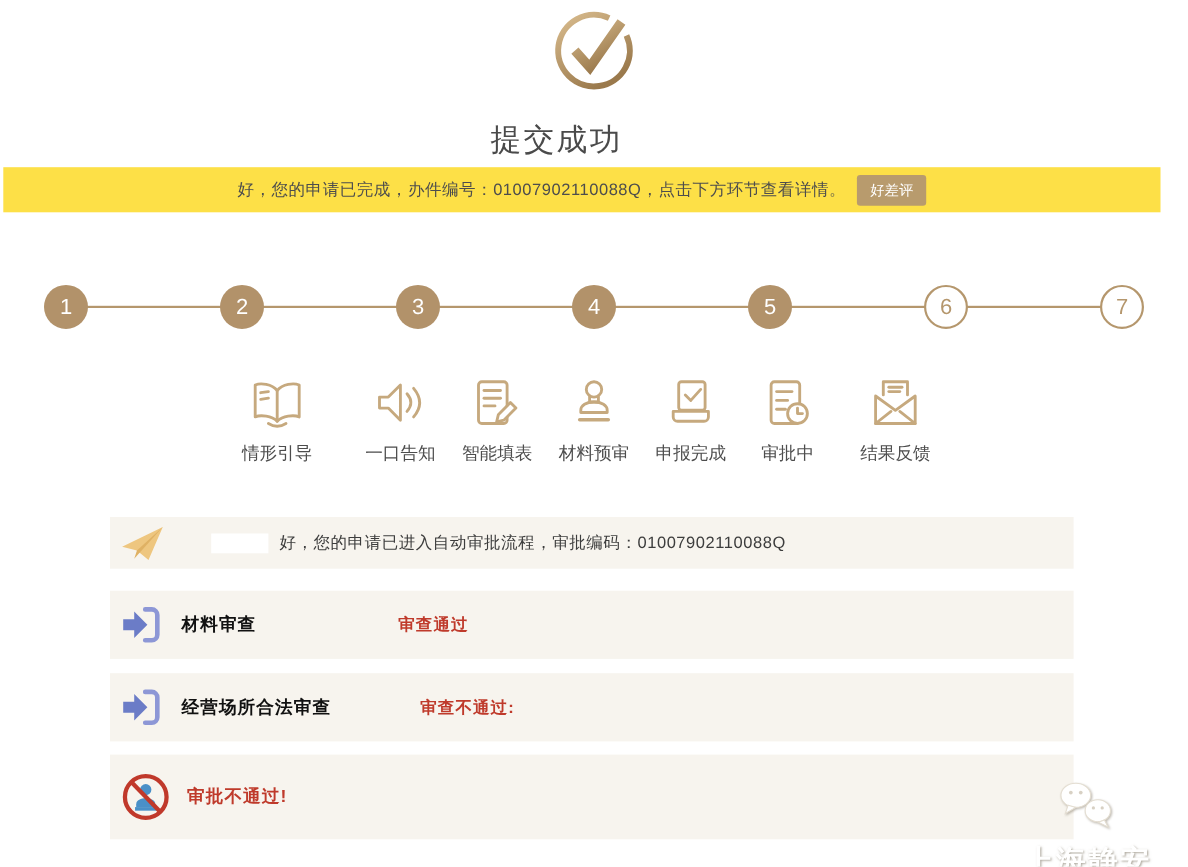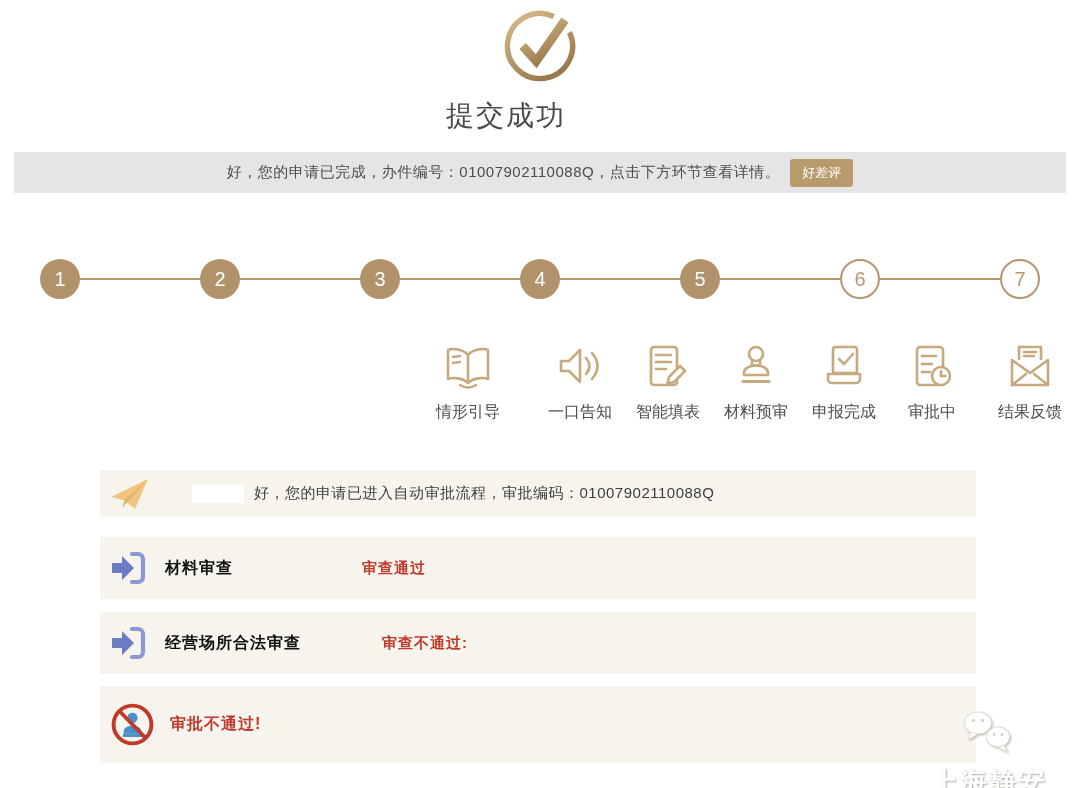--- a/index.html
+++ b/index.html
@@ -2,42 +2,42 @@
 <html><head>
 <meta charset="utf-8">
 <style>
   * { margin:0; padding:0; box-sizing:border-box; }
   html,body { width:1080px; height:788px; background:#ffffff;
               font-family:"Liberation Sans", sans-serif; overflow:hidden; }
   .stage { position:relative; width:1080px; height:788px; }
 
   
   .check-wrap { position:absolute; top:8px; left:0; width:1080px; display:flex; justify-content:center; }
-  .page-title { position:absolute; top:97px; left:0; width:1012px; text-align:center;
+  .page-title { position:absolute; top:108px; left:0; width:1012px; text-align:center;
                 font-size:28px; color:#4a4a4a; letter-spacing:2px; }
 
   
-  .banner { position:absolute; top:152px; left:14px; width:1052px; height:41px;
-            background:#e5e5e5; display:flex; align-items:center; justify-content:center; }
+  .banner { position:absolute; top:152px; left:3px; width:1052px; height:41px;
+            background:#fde047; display:flex; align-items:center; justify-content:center; }
   .banner-text { font-size:15px; color:#4d4d4d; letter-spacing:.5px; }
   .rating-btn { margin-left:10px; background:#b89b6d; color:#fff; border:none; cursor:pointer;
                 font-size:13px; padding:5px 12px; border-radius:3px; font-family:Liberation Mono, monospace; }
 
   
   .stepper { position:absolute; top:259px; left:0; width:1080px; height:40px; }
   .step-line { position:absolute; top:19px; left:60px; width:962px; height:2px; background:#b5976d; }
   .circle-row { position:absolute; inset:0; display:flex; justify-content:space-between; padding:0 40px; }
   .circle { width:40px; height:40px; border-radius:50%; display:flex; align-items:center;
             justify-content:center; font-size:20px; position:relative; z-index:1; cursor:pointer; }
   .circle.done { background:#b2926a; color:#fff; }
   .circle.pending { background:#fff; border:2px solid #b5976d; color:#b5976d; }
 
   
   .cols-row { position:absolute; top:336px; left:0; width:1080px; display:flex;
-              justify-content:flex-end; padding:0 16px; }
+              justify-content:center; padding:0 16px; }
   .step-col { width:88px; display:flex; flex-direction:column; align-items:center; cursor:pointer; }
   .step-col:first-child { transform:translateX(-24px); }
   .step-col:last-child  { transform:translateX(10px); }
   .step-icon { height:56px; display:flex; align-items:flex-end; justify-content:center; }
   .step-label { margin-top:10px; font-size:16px; color:#4d4d4d; white-space:nowrap; }
 
   
   .messages { position:absolute; top:470px; left:100px; width:876px; height:293px; }
   .msg-row { position:absolute; left:0; width:876px; background:#f7f4ee;
              display:flex; align-items:center; }

